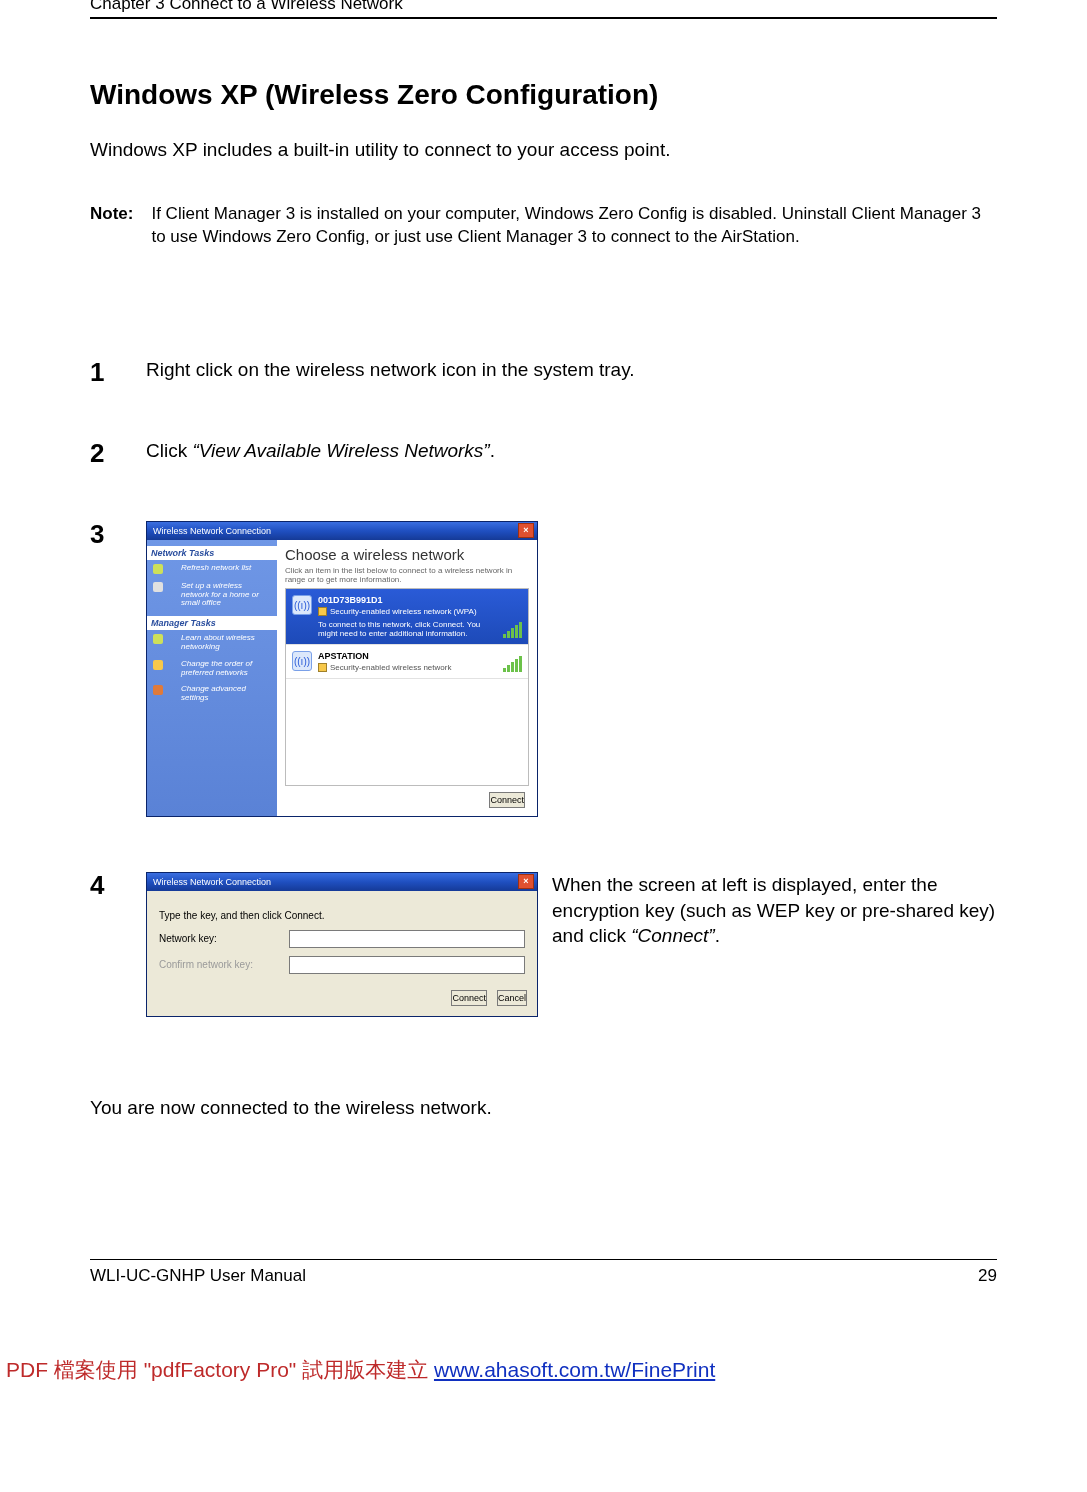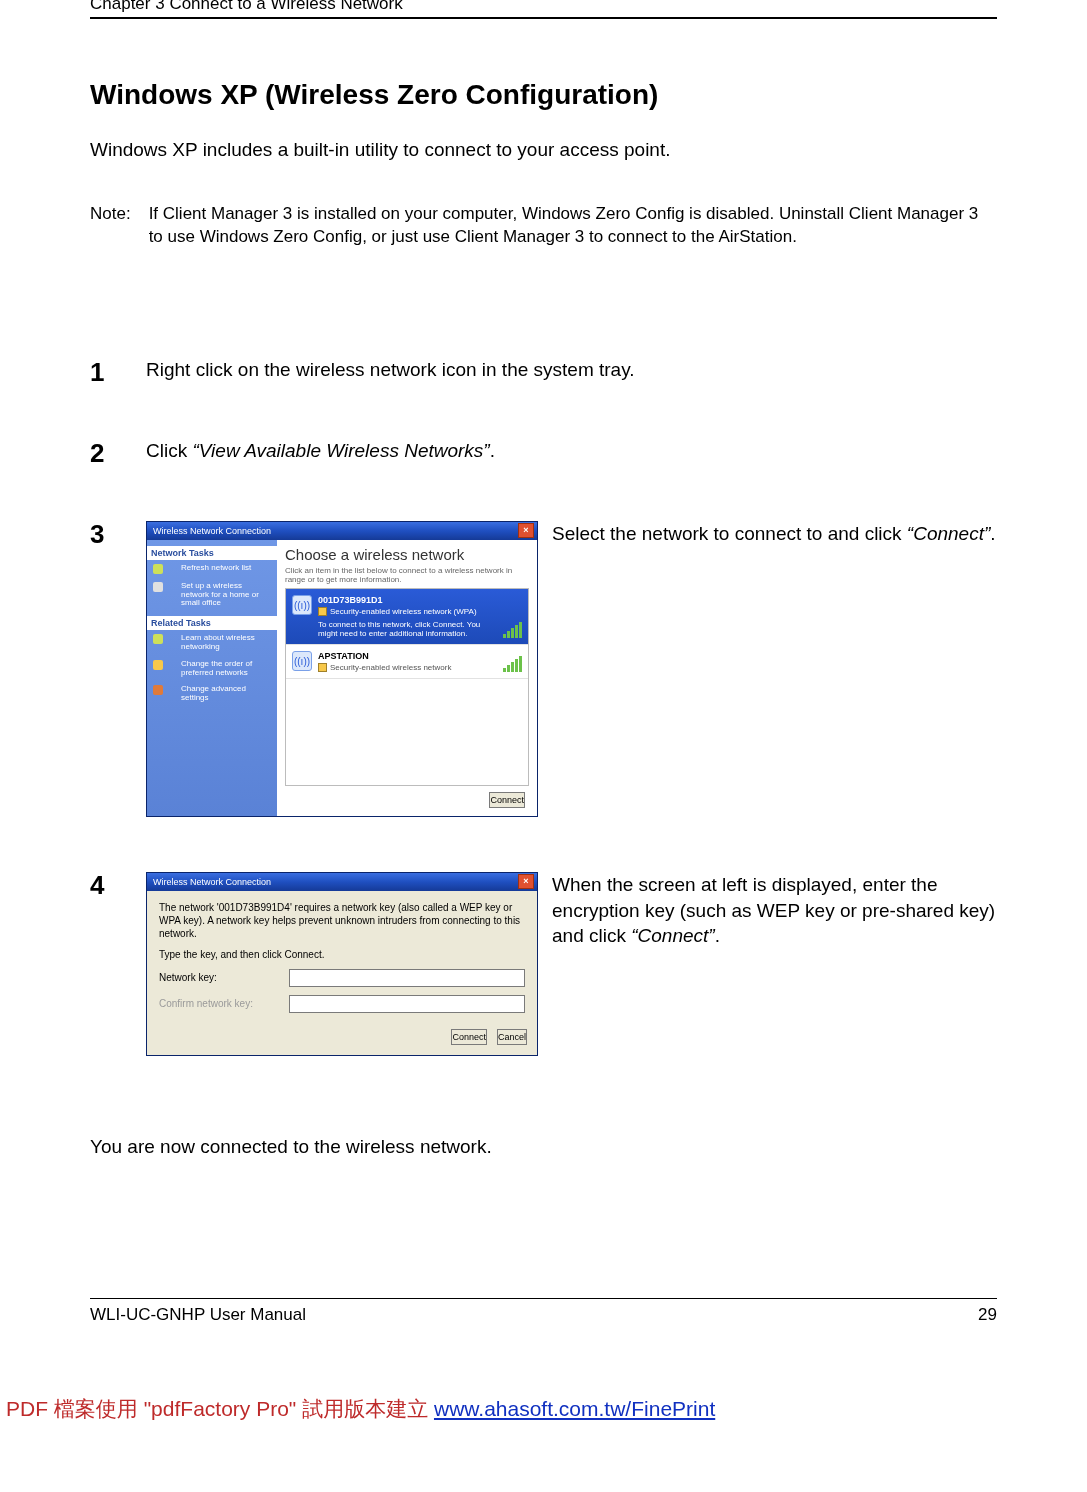--- a/index.html
+++ b/index.html
@@ -30,21 +30,21 @@
     font-size: 19px;
     margin-top: 28px;
   }
   .note-row {
     display: flex;
     gap: 18px;
     margin-top: 42px;
     font-size: 17px;
     line-height: 1.35;
   }
-  .note-label { flex: 0 0 auto; }
+  .note-label { flex: 0 0 auto; font-weight: bold; }
   .note-body { flex: 1 1 auto; }
 
   .step {
     display: flex;
     gap: 34px;
     margin-top: 55px;
   }
   .step:first-of-type { margin-top: 120px; }
   .step-num {
     font-size: 26px;
@@ -96,20 +96,21 @@
   }
   .xp-body {
     display: flex;
     height: 276px;
   }
   .xp-side {
     width: 118px;
     background: linear-gradient(#6f97e6, #5a82d6);
     color: #fff;
     padding: 6px 6px;
+    font-style: italic;
   }
   .xp-side-head {
     background: #fff;
     color: #2a4e9e;
     font-weight: 700;
     padding: 2px 4px;
     margin: 0 -6px 4px -6px;
     font-size: 9px;
   }
   .xp-side-item {
@@ -267,21 +268,21 @@
           <div class="xp-side">
             <div class="xp-side-head">Network Tasks</div>
             <div class="xp-side-item">
               <div class="xp-ico"></div>
               <span>Refresh network list</span>
             </div>
             <div class="xp-side-item">
               <div class="xp-ico house"></div>
               <span>Set up a wireless network for a home or small office</span>
             </div>
-            <div class="xp-side-head">Related Tasks</div>
+            <div class="xp-side-head">Manager Tasks</div>
             <div class="xp-side-item">
               <div class="xp-ico"></div>
               <span>Learn about wireless networking</span>
             </div>
             <div class="xp-side-item">
               <div class="xp-ico star"></div>
               <span>Change the order of preferred networks</span>
             </div>
             <div class="xp-side-item">
               <div class="xp-ico gear"></div>
@@ -328,37 +329,33 @@
                 </div>
               </div>
             </div>
             <div class="xp-bottom">
               <div class="xp-btn">Connect</div>
             </div>
           </div>
         </div>
       </div>
 
-      <div class="step-text">
-        <span>Select the network to connect to and click </span><span class="italic">“Connect”</span><span>.</span>
-      </div>
     </div>
   </div>
 
   <div class="step">
     <div class="step-num">4</div>
     <div class="step-body step-flex">
 
       <div class="xp-dialog">
         <div class="xp-titlebar">
           <span>Wireless Network Connection</span>
           <div class="xp-close">×</div>
         </div>
         <div class="body">
-          <div>The network '001D73B991D4' requires a network key (also called a WEP key or WPA key). A network key helps prevent unknown intruders from connecting to this network.</div>
           <div style="margin-top:8px;">Type the key, and then click Connect.</div>
           <div class="xp-field-row">
             <div class="xp-field-label">Network key:</div>
             <div class="xp-input"></div>
           </div>
           <div class="xp-field-row">
             <div class="xp-field-label dis">Confirm network key:</div>
             <div class="xp-input"></div>
           </div>
         </div>

